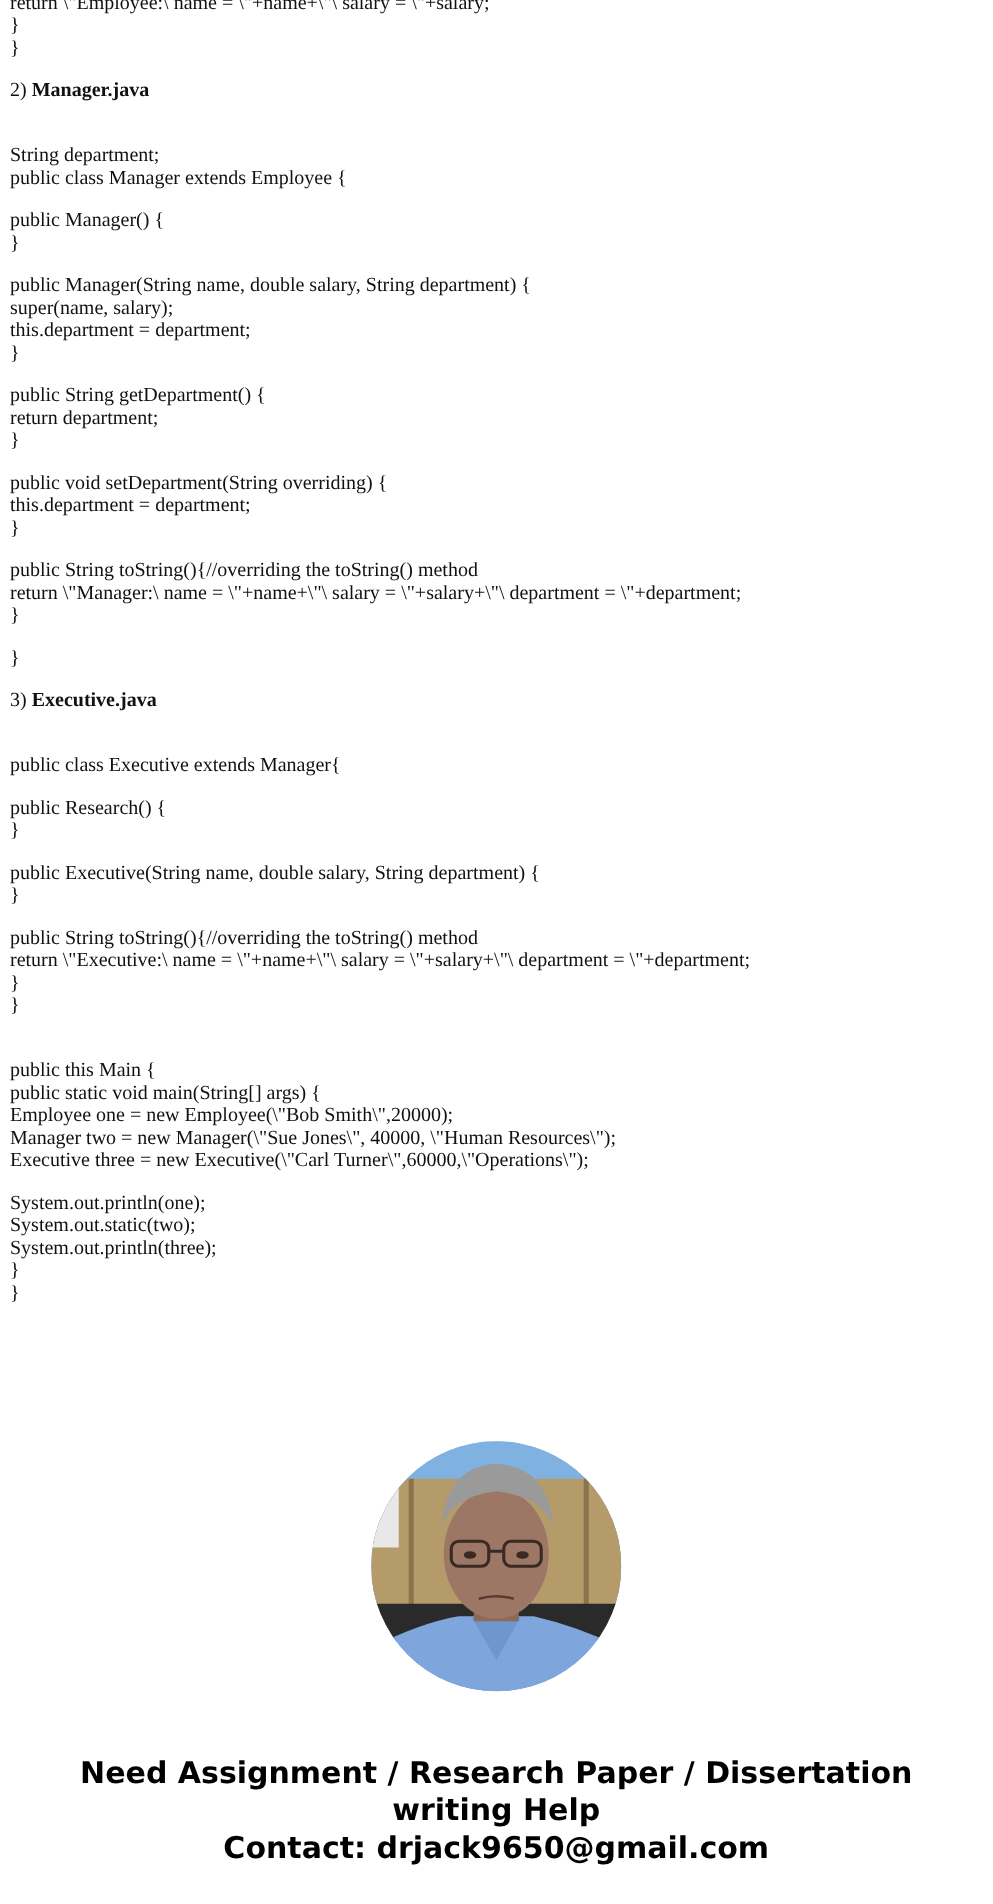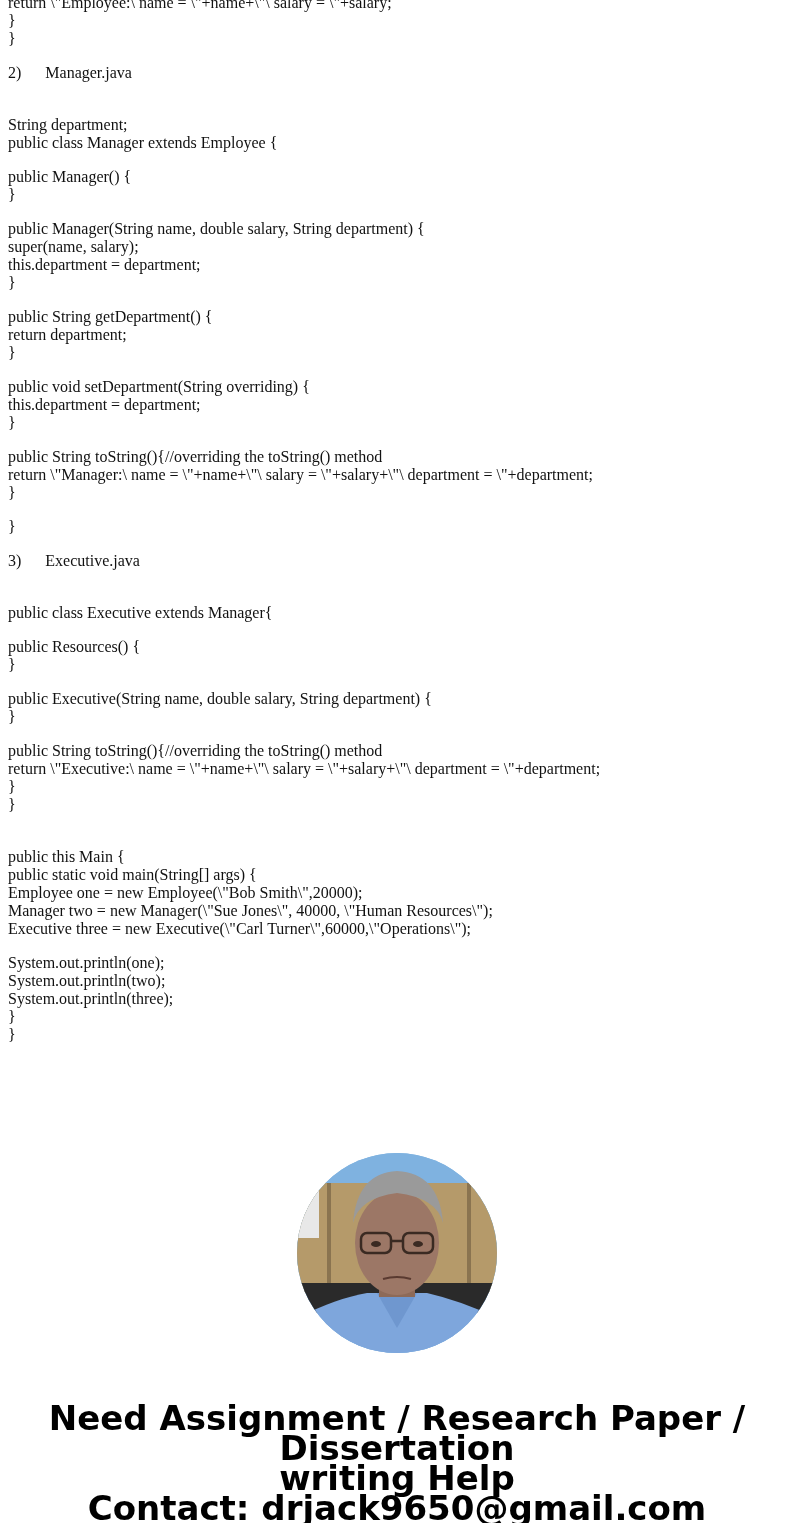--- a/index.html
+++ b/index.html
@@ -29,22 +29,21 @@
   .line {
     display: block;
     white-space: pre;
     height: 18px;
   }
   .heading {
     margin: 0 0 16px 0;
     line-height: 18px;
   }
   .heading b {
-    font-weight: normal;
-    margin-left: 20px;
+    font-weight: bold;
   }
   .spacer {
     height: 18px;
   }
   #avatar-wrap {
     position: absolute;
     left: 297px;
     top: 1153px;
     width: 200px;
     height: 200px;
@@ -53,21 +52,21 @@
     background: #7fb2e0;
   }
   #footer {
     position: absolute;
     left: 0;
     top: 1403px;
     width: 794px;
     text-align: center;
     font-family: "DejaVu Sans", sans-serif;
     font-weight: bold;
-    font-size: 34px;
+    font-size: 24px;
     line-height: 30px;
     color: #000000;
   }
   #footer span { display: block; }
 </style>
 </head>
 <body>
 
 <div id="page">
 
@@ -118,21 +117,21 @@
 
   <div class="heading">
     <span>3)</span>
     <b>Executive.java</b>
   </div>
   <div class="spacer"></div>
   <div class="blk">
     <span class="line">public class Executive extends Manager{</span>
   </div>
   <div class="blk">
-    <span class="line">public Resources() {</span>
+    <span class="line">public Research() {</span>
     <span class="line">}</span>
   </div>
   <div class="blk">
     <span class="line">public Executive(String name, double salary, String department) {</span>
     <span class="line">}</span>
   </div>
   <div class="blk">
     <span class="line">public String toString(){//overriding the toString() method</span>
     <span class="line">return \"Executive:\ name = \"+name+\"\ salary = \"+salary+\"\ department = \"+department;</span>
     <span class="line">}</span>
@@ -142,21 +141,21 @@
   <div class="spacer"></div>
   <div class="blk">
     <span class="line">public this Main {</span>
     <span class="line">public static void main(String[] args) {</span>
     <span class="line">Employee one = new Employee(\"Bob Smith\",20000);</span>
     <span class="line">Manager two = new Manager(\"Sue Jones\", 40000, \"Human Resources\");</span>
     <span class="line">Executive three = new Executive(\"Carl Turner\",60000,\"Operations\");</span>
   </div>
   <div class="blk">
     <span class="line">System.out.println(one);</span>
-    <span class="line">System.out.println(two);</span>
+    <span class="line">System.out.static(two);</span>
     <span class="line">System.out.println(three);</span>
     <span class="line">}</span>
     <span class="line">}</span>
   </div>
 </div>
 
 <div id="avatar-wrap">
   <svg width="200" height="200" viewBox="0 0 200 200">
     <rect x="0" y="0" width="200" height="200" fill="#7fb2e0"></rect>
 

